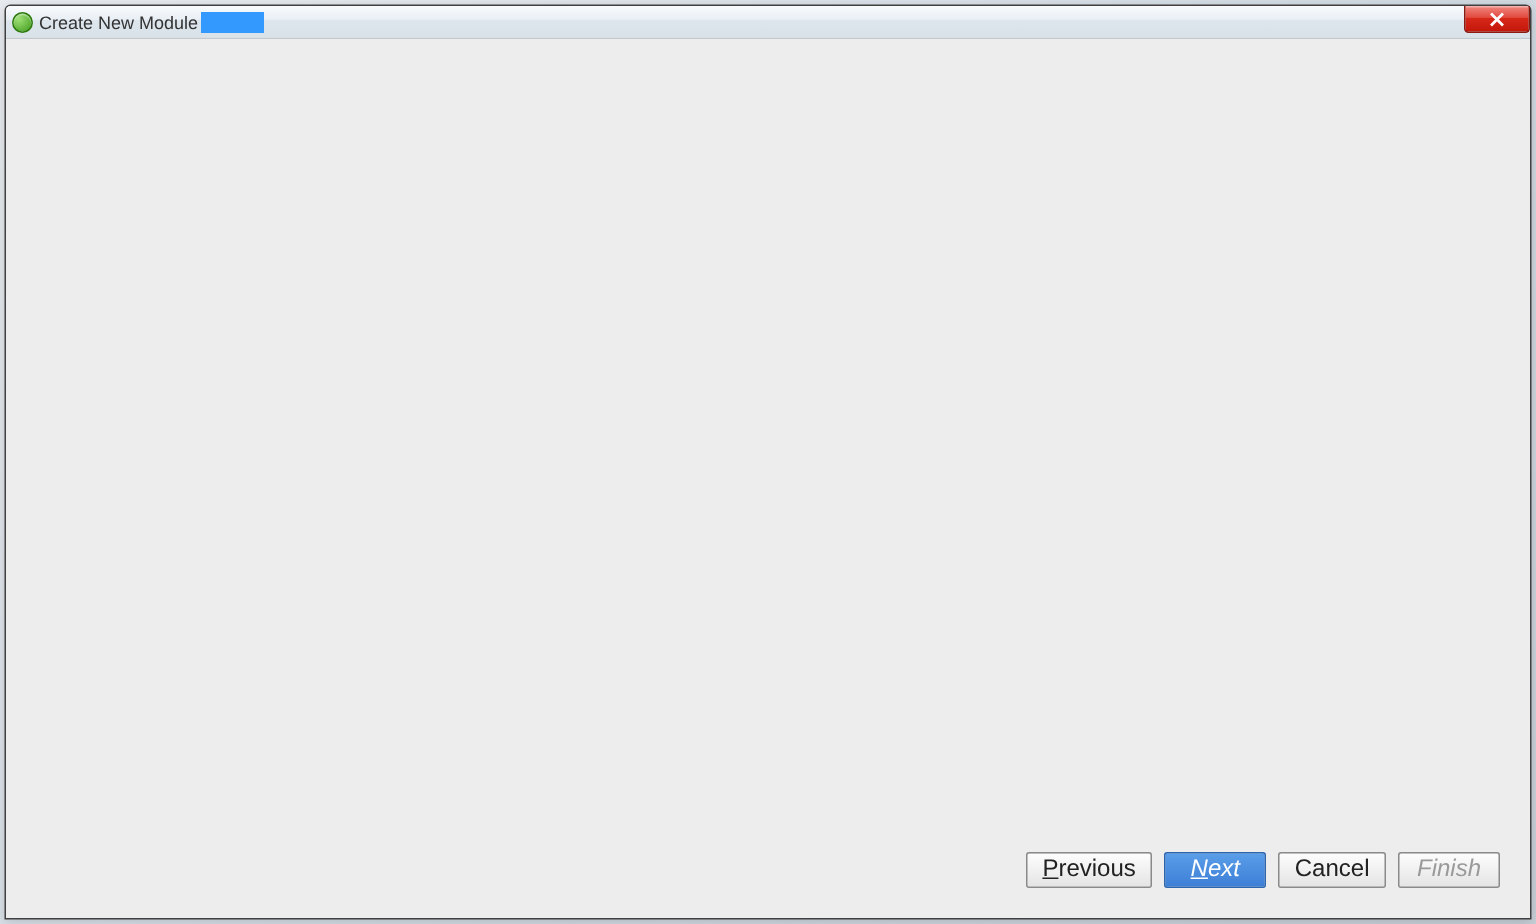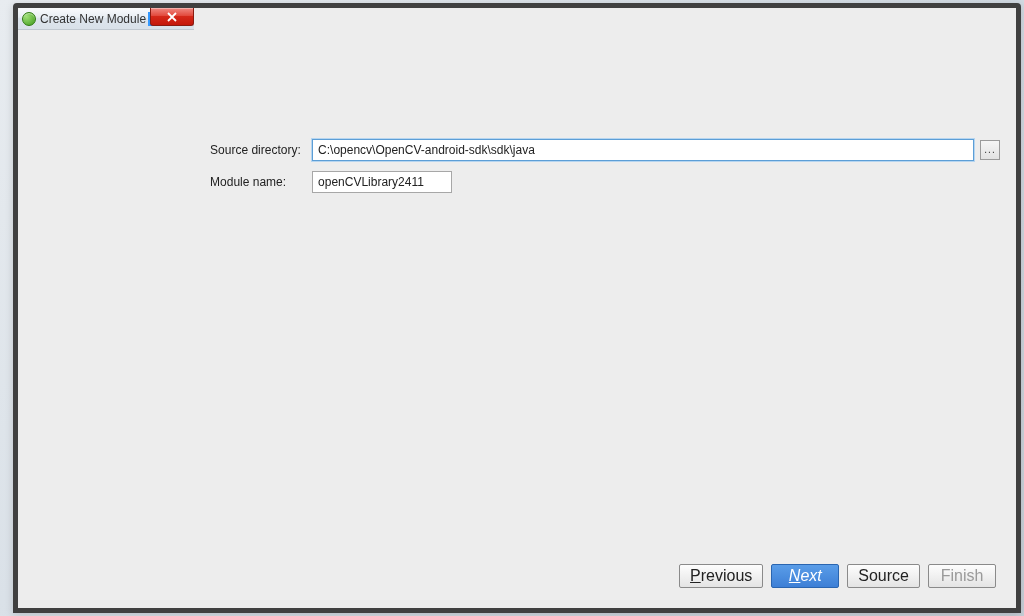--- a/index.html
+++ b/index.html
@@ -16,25 +16,25 @@
       overflow: hidden;
       position: relative;
     }
     .window {
       position: absolute;
       top: 3px;
       left: 3px;
       right: 3px;
       bottom: 3px;
       background: #ededed;
-      border: 5px solid #404040;
+      border: 1px solid #404040;
       border-radius: 4px 4px 0 0;
       display: flex;
+      flex-direction: column;
       box-shadow: 0 2px 8px rgba(0,0,0,0.15);
-      margin-left: 10px;
     }
     .titlebar {
       height: 22px;
       background: linear-gradient(to bottom, #f9fbfd 0%, #e8eef4 45%, #dde5ed 46%, #d9e1e9 100%);
       border-bottom: 1px solid #c0c8d0;
       display: flex;
       align-items: center;
       padding: 0 4px;
       position: relative;
       border-radius: 3px 3px 0 0;
@@ -157,20 +157,21 @@
     }
     .btn.primary {
       background: linear-gradient(to bottom, #5a9de8, #3d7fd6);
       border: 1px solid #2a65b0;
       color: #fff;
       font-style: italic;
     }
     .btn:disabled {
       color: #9a9a9a;
       cursor: default;
+      font-style: italic;
     }
     .btn .mnemonic {
       text-decoration: underline;
     }
   </style>
 </head>
 <body>
 
 <div class="window">
   <div class="titlebar">
@@ -178,35 +179,21 @@
     <span class="title-text">Create New Module</span>
     <span class="title-highlight"></span>
     <div class="close-btn">
       <svg viewBox="0 0 10 10">
         <path d="M1 1 L9 9 M9 1 L1 9" stroke="#fff" stroke-width="1.8" fill="none"></path>
       </svg>
     </div>
   </div>
 
   <div class="content">
-    <div class="form-area">
-
-      <div class="form-row">
-        <label class="form-label">Source directory:</label>
-        <input type="text" class="text-input src-input focused" value="C:\opencv\OpenCV-android-sdk\sdk\java" style="">
-        <button class="browse-btn">...</button>
-      </div>
-
-      <div class="form-row">
-        <label class="form-label">Module name:</label>
-        <input type="text" class="text-input module-input" value="openCVLibrary2411" style="">
-      </div>
-
-    </div>
 
     <div class="button-bar">
       <button class="btn"><span class="mnemonic">P</span><span>revious</span></button>
       <button class="btn primary"><span class="mnemonic">N</span><span>ext</span></button>
-      <button class="btn">Source</button>
+      <button class="btn">Cancel</button>
       <button class="btn" disabled="">Finish</button>
     </div>
   </div>
 </div>
 
 </body></html>

